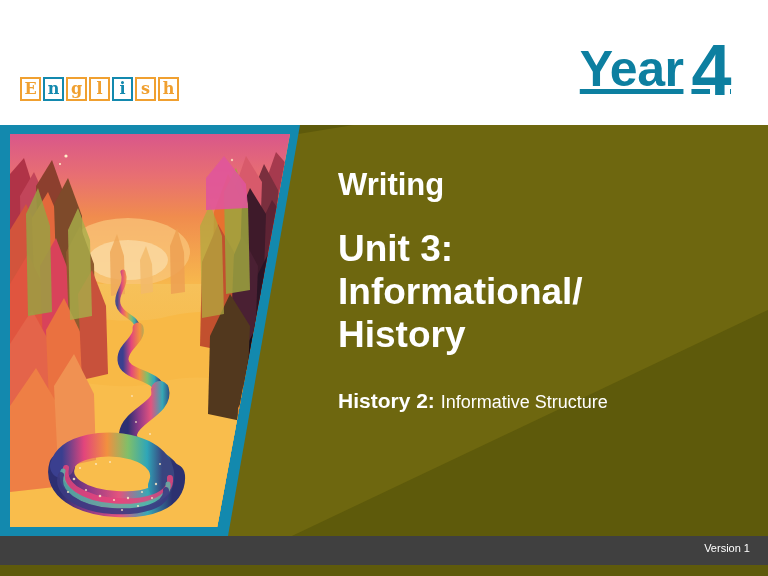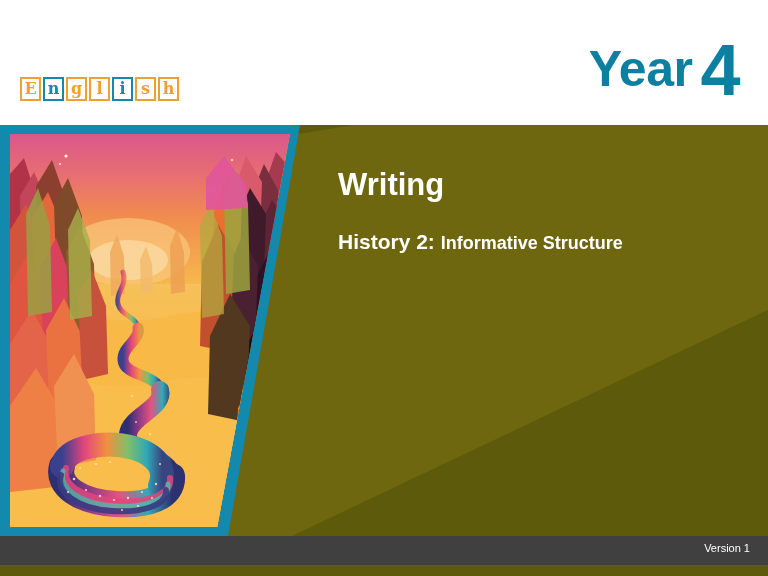--- a/index.html
+++ b/index.html
@@ -49,28 +49,29 @@
     line-height: 1;
     color: #F0A030;
     background: #ffffff;
   }
   .letter-block.teal {
     border-color: #1389AE;
     color: #1389AE;
   }
   .year-label {
     position: absolute;
-    right: 28px;
+    right: 37px;
     top: 34px;
     color: #0D7FA0;
     font-weight: bold;
     font-size: 50px;
     line-height: 1;
     letter-spacing: -0.5px;
     white-space: nowrap;
+    text-decoration: underline;
   }
   .year-label .year-number {
     font-size: 72px;
     line-height: 1;
     vertical-align: -9px;
     margin-left: 8px;
   }
 
   
   .body-panel {
@@ -140,21 +141,21 @@
   .lesson-line {
     color: #ffffff;
     font-size: 21px;
     font-weight: bold;
     line-height: 1.3;
     margin: 0;
     max-width: 300px;
   }
   .lesson-line .lesson-topic {
     font-size: 18px;
-    font-weight: bold;
+    font-weight: normal;
   }
 
   
   .footer-bar {
     position: absolute;
     left: 0; top: 536px;
     width: 768px;
     height: 29px;
     background: #404040;
   }
@@ -318,20 +319,21 @@
             <circle cx="140" cy="300" r="1"></circle>
           <circle cx="126" cy="288" r="0.9"></circle>
             <circle cx="122" cy="262" r="0.9"></circle>
         </g>
       </svg>
     </div>
   </div>
 
   <div class="text-col">
     <div class="subject-title">Writing</div>
+    <div class="unit-title">Unit 3: Informational/ History</div>
     <div class="lesson-line">
       <span>History 2:</span>
       <span class="lesson-topic">Informative Structure</span>
     </div>
   </div>
 
   <div class="footer-bar">
     <span class="version-label">Version 1</span>
   </div>
   <div class="footer-strip"></div>

